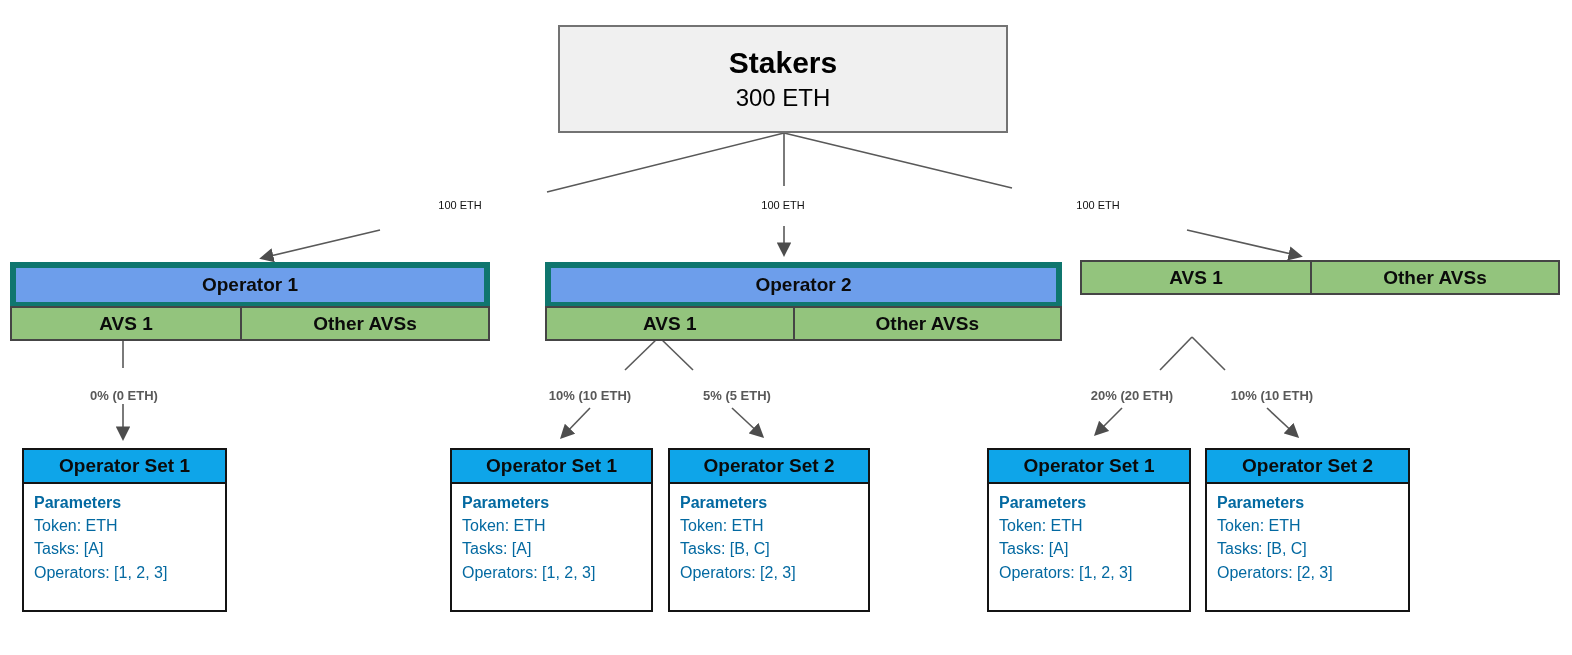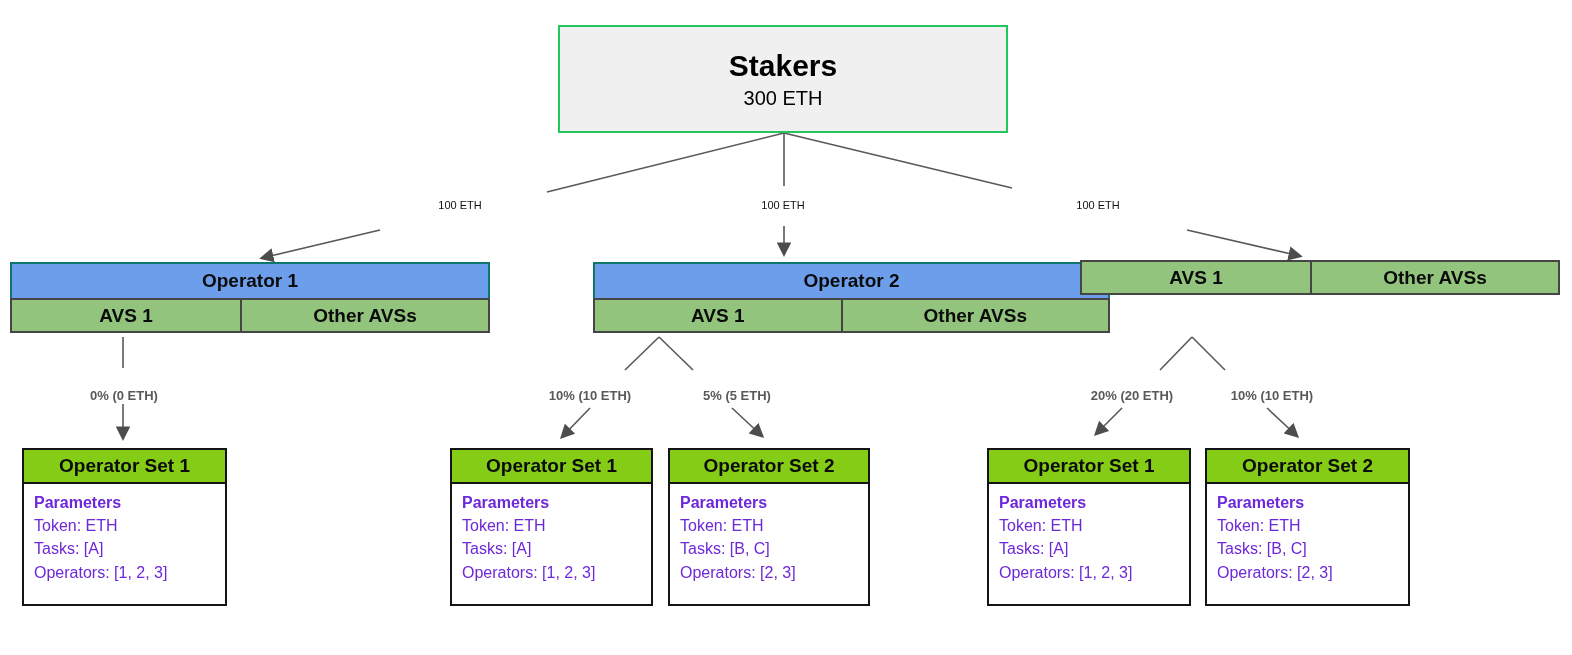--- a/index.html
+++ b/index.html
@@ -7,60 +7,60 @@
     position:relative;
     width:1572px;height:655px;
     background:#ffffff;
     font-family:"Liberation Sans", sans-serif;
     overflow:hidden;
   }
   svg.connectors{position:absolute;left:0;top:0;width:1572px;height:655px;pointer-events:none;}
 
   .stakers{
     position:absolute;left:558px;top:25px;width:450px;height:108px;
-    background:#f0f0f0;border:2px solid #22c55e;box-sizing:border-box;
+    background:#f0f0f0;border:2px solid #737373;box-sizing:border-box;
     display:flex;flex-direction:column;align-items:center;justify-content:center;
   }
   .stakers-title{font-size:30px;font-weight:bold;color:#000;line-height:1.1;}
-  .stakers-amount{font-size:20px;color:#000;margin-top:5px;}
+  .stakers-amount{font-size:24px;color:#000;margin-top:5px;}
 
   .stake-label{
     position:absolute;top:199px;transform:translateX(-50%);
     font-size:11px;color:#111;white-space:nowrap;
   }
 
   .op-table{position:absolute;top:262px;}
   .op-header{
-    height:34px;background:#6d9eeb;border:2px solid #0f766e;
+    height:34px;background:#6d9eeb;border:6px solid #0f766e;
     display:flex;align-items:center;justify-content:center;
     font-weight:bold;font-size:19px;color:#0b0b0b;
   }
   .op-cells{display:flex;margin-top:-2px;}
   .op-cell{
     height:31px;background:#93c47d;border:2px solid #454545;box-sizing:content-box;
     display:flex;align-items:center;justify-content:center;
     font-weight:bold;font-size:19px;color:#0b0b0b;
   }
   .op-cell.avs{width:47.5%;}
   .op-cell.other{flex:1;margin-left:-2px;text-align:center;}
 
   .alloc-label{
     position:absolute;top:388px;transform:translateX(-50%);
     font-size:13px;font-weight:bold;color:#595959;white-space:nowrap;
   }
 
   .opset{position:absolute;top:448px;}
   .opset-header{
-    height:32px;background:#84cc16;border:2px solid #141414;
+    height:32px;background:#0ea5e9;border:2px solid #141414;
     display:flex;align-items:center;justify-content:center;
     font-weight:bold;font-size:19px;color:#0b0b0b;
   }
   .opset-body{
     background:#ffffff;border:2px solid #141414;margin-top:-2px;
-    padding:7px 10px 20px;font-size:16px;line-height:1.45;color:#6d28d9;
+    padding:7px 10px 26px;font-size:16px;line-height:1.45;color:#0369a1;
   }
   .opset-body .params{font-weight:bold;}
 </style>
 </head>
 <body>
 
 <div class="canvas">
 
   <svg class="connectors" viewBox="0 0 1572 655">
     <defs>
@@ -102,21 +102,21 @@
   <div class="stake-label" style="left:1098px;">100 ETH</div>
 
   <div class="op-table" style="left:10px;width:480px;">
     <div class="op-header">Operator 1</div>
     <div class="op-cells">
       <div class="op-cell avs">AVS 1</div>
       <div class="op-cell other">Other AVSs</div>
     </div>
   </div>
 
-  <div class="op-table" style="left:545px;width:517px;margin-left:48px;">
+  <div class="op-table" style="left:545px;width:517px;">
     <div class="op-header">Operator 2</div>
     <div class="op-cells">
       <div class="op-cell avs">AVS 1</div>
       <div class="op-cell other">Other AVSs</div>
     </div>
   </div>
 
   <div class="op-table" style="left:1080px;width:480px;">
     <div class="op-cells">
       <div class="op-cell avs">AVS 1</div>

